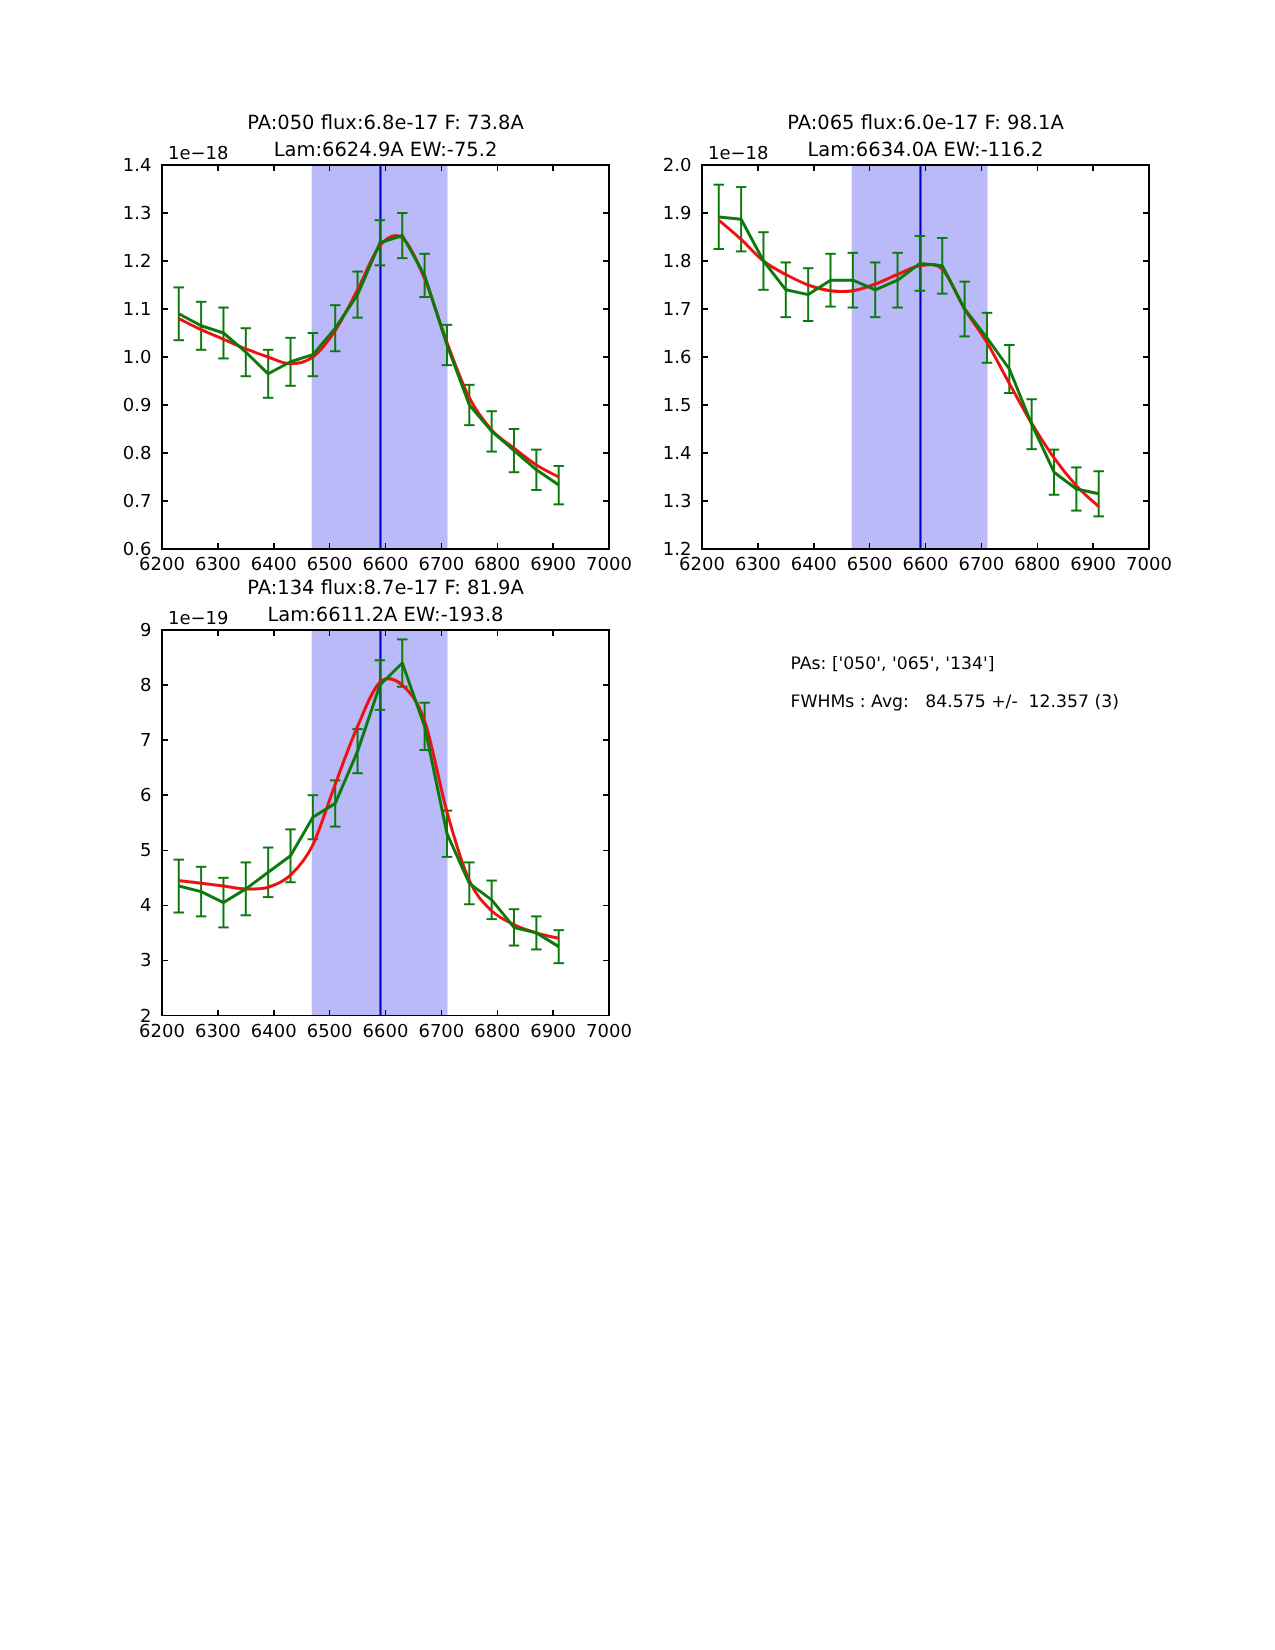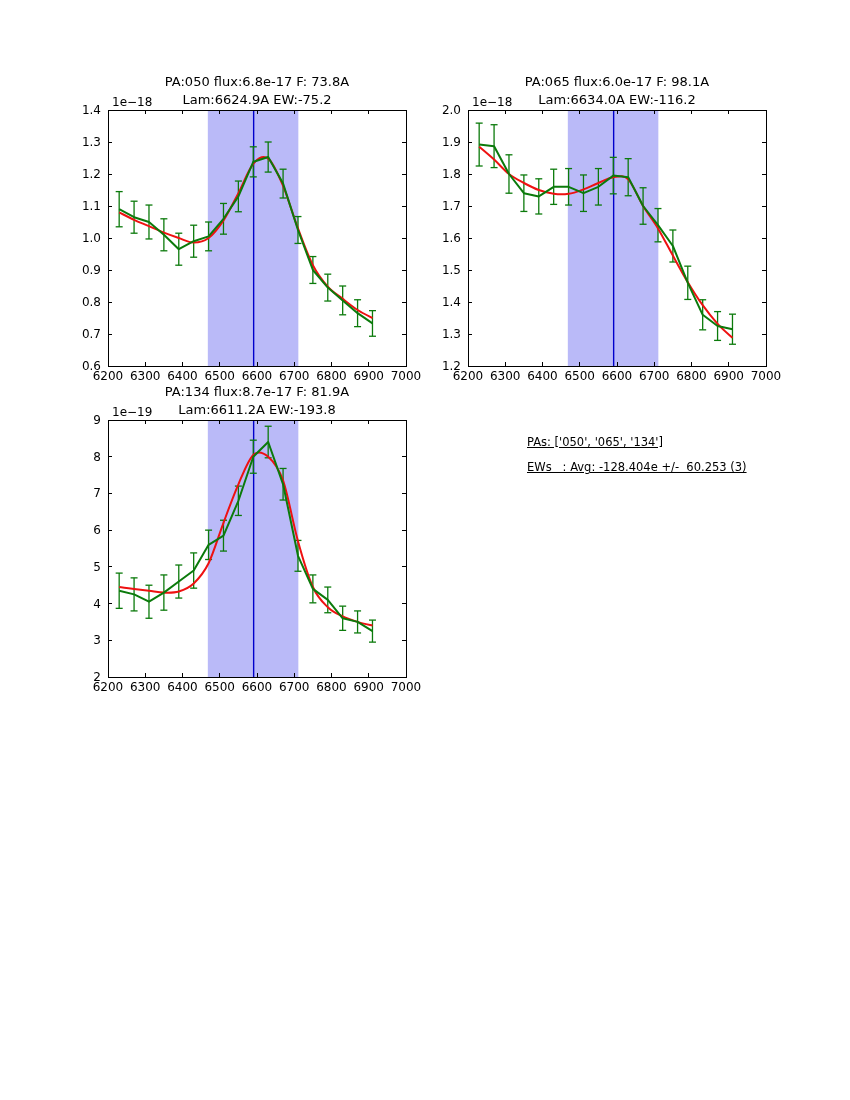--- a/index.html
+++ b/index.html
@@ -1,21 +1,21 @@
 <!DOCTYPE html>
 <html><head>
 <meta charset="utf-8">
 <style>
   html,body{margin:0;padding:0;background:#ffffff;}
   .page{position:relative;width:850px;height:1100px;background:#ffffff;
         font-family:"DejaVu Sans",sans-serif;overflow:hidden;}
   #fig-svg{position:absolute;left:0;top:0;}
   svg text{font-family:"DejaVu Sans",sans-serif;fill:#000000;}
   .stats{position:absolute;left:527px;top:430px;}
-  .stats-line{white-space:pre;font-size:11.5px;line-height:25.4px;color:#000000;text-decoration:underline;}
+  .stats-line{white-space:pre;font-size:11.5px;line-height:25.4px;color:#000000;}
 </style>
 </head>
 <body>
 
 <div class="page">
   <svg id="fig-svg" width="850" height="1100">
       <g>
         <rect x="207.83" y="110" width="90.51750000000001" height="256" fill="#babaf8"></rect>
         <line x1="253.6475" y1="110" x2="253.6475" y2="366" stroke="#0000cc" stroke-width="1.4"></line>
         <g stroke="#0b7a0b" stroke-width="1.3">
@@ -374,15 +374,15 @@
         <text x="101" y="497.42857142857144" text-anchor="end" font-size="12">7</text>
         <text x="101" y="460.7142857142857" text-anchor="end" font-size="12">8</text>
         <text x="101" y="424" text-anchor="end" font-size="12">9</text>
         <text x="112" y="416" text-anchor="start" font-size="12">1e−19</text>
         <text x="257" y="396" text-anchor="middle" font-size="13">PA:134 flux:8.7e-17 F: 81.9A</text>
         <text x="257" y="414" text-anchor="middle" font-size="13">Lam:6611.2A EW:-193.8</text>
       </g>
     </svg>
   <div class="stats">
     <div class="stats-line">PAs: ['050', '065', '134']</div>
-    <div class="stats-line">EWs   : Avg: -128.404e +/-  60.253 (3)</div>
+    <div class="stats-line">FWHMs : Avg:   84.575 +/-  12.357 (3)</div>
   </div>
 </div>
 
 </body></html>

